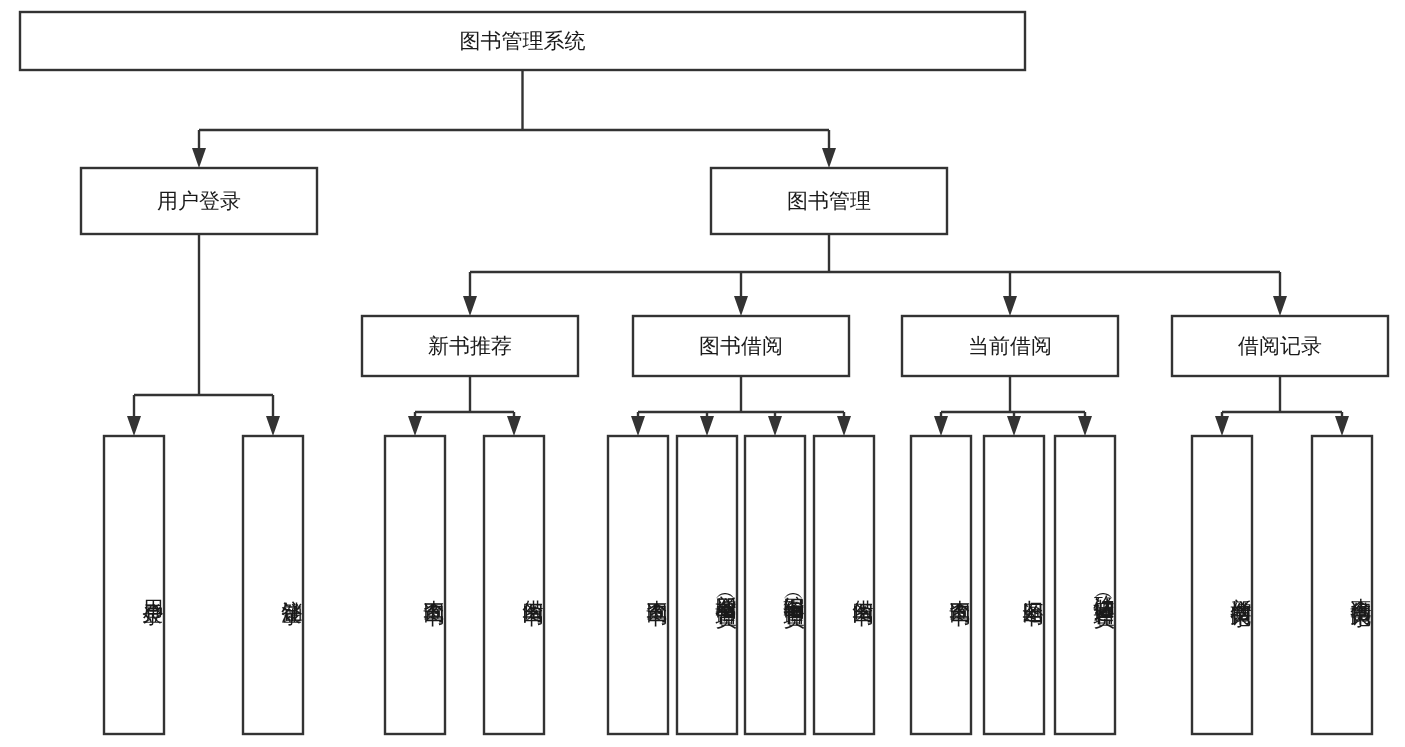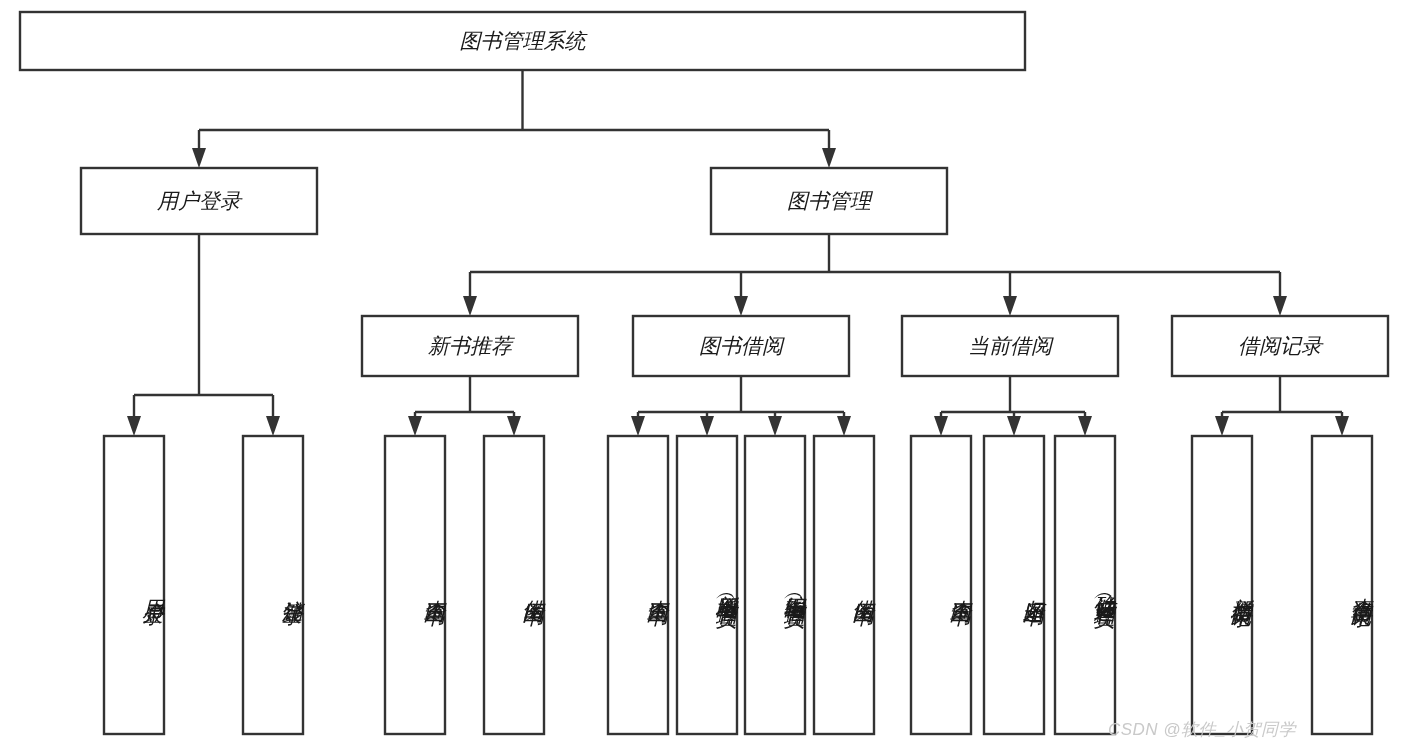--- a/index.html
+++ b/index.html
@@ -11,21 +11,20 @@
     width: 1405px;
     height: 747px;
     font-family: "Liberation Sans", "DejaVu Sans", sans-serif;
     overflow: hidden;
     position: relative;
   }
   #diagram-root {
     position: relative;
     width: 1304px;
     height: 747px;
-    font-style: italic;
   }
   svg#flow {
     position: absolute;
     top: 0;
     left: 0;
     width: 1405px;
     height: 747px;
   }
   .node-box {
     fill: #ffffff;
@@ -177,14 +176,13 @@
       <div class="leaf-label-wrap" style="left: 677px; top: 448px; width: 60px; height: 278px;">新增图书（管理员）</div>
       <div class="leaf-label-wrap" style="left: 745px; top: 448px; width: 60px; height: 278px;">编辑图书（管理员）</div>
       <div class="leaf-label-wrap" style="left: 814px; top: 448px; width: 60px; height: 278px;">借阅图书</div>
       <div class="leaf-label-wrap" style="left: 911px; top: 448px; width: 60px; height: 278px;">查询图书</div>
       <div class="leaf-label-wrap" style="left: 984px; top: 448px; width: 60px; height: 278px;">归还图书</div>
       <div class="leaf-label-wrap" style="left: 1055px; top: 448px; width: 60px; height: 278px;">确认归还（管理员）</div>
       <div class="leaf-label-wrap" style="left: 1192px; top: 448px; width: 60px; height: 278px;">新增借阅记录</div>
       <div class="leaf-label-wrap" style="left: 1312px; top: 448px; width: 60px; height: 278px;">查询借阅记录</div>
     </div>
 
-  <div class="watermark">CSDN @软件_小贺同学</div>
 </div>
 
 </body></html>

